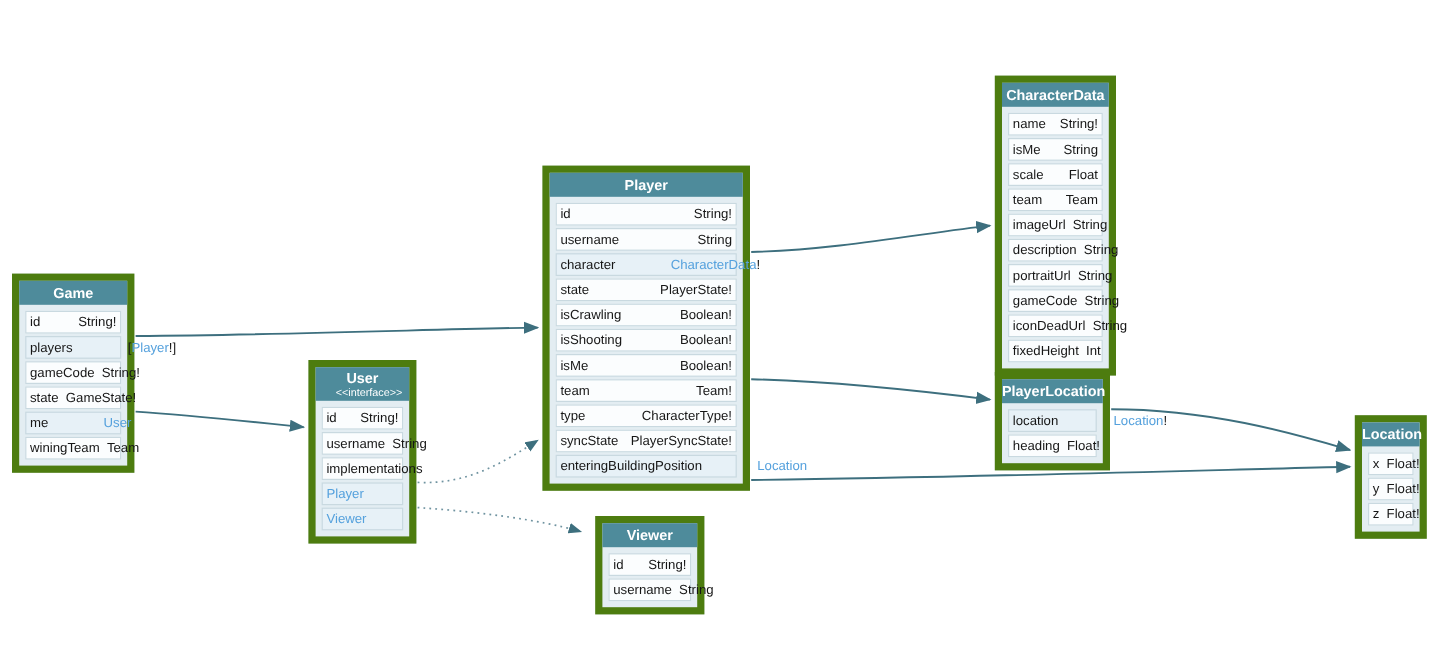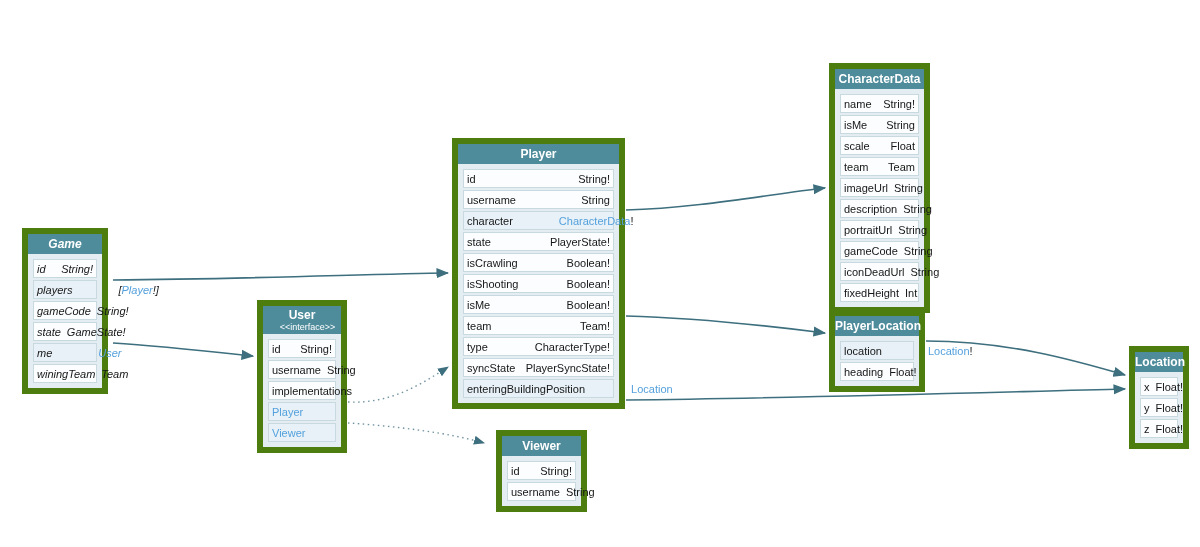--- a/index.html
+++ b/index.html
@@ -59,21 +59,21 @@
       </defs>
       <path d="M 113,280 C 250,279 370,274 448,273" fill="none" stroke="#3d6f7e" stroke-width="1.6" marker-end="url(#arrow-solid)"></path>
       <path d="M 113,343 C 160,346 215,352 253,356" fill="none" stroke="#3d6f7e" stroke-width="1.6" marker-end="url(#arrow-solid)"></path>
       <path d="M 626,210 C 700,208 770,194 825,188" fill="none" stroke="#3d6f7e" stroke-width="1.6" marker-end="url(#arrow-solid)"></path>
       <path d="M 626,316 C 700,318 770,326 825,333" fill="none" stroke="#3d6f7e" stroke-width="1.6" marker-end="url(#arrow-solid)"></path>
       <path d="M 926,341 C 1010,341 1080,362 1125,375" fill="none" stroke="#3d6f7e" stroke-width="1.6" marker-end="url(#arrow-solid)"></path>
       <path d="M 626,400 C 800,398 1000,392 1125,389" fill="none" stroke="#3d6f7e" stroke-width="1.6" marker-end="url(#arrow-solid)"></path>
       <path d="M 348,402 C 390,404 420,385 448,367" fill="none" stroke="#6f93a0" stroke-width="1.4" stroke-dasharray="1.5 3.5" marker-end="url(#arrow-dotted)"></path>
       <path d="M 348,423 C 395,426 450,433 484,443" fill="none" stroke="#6f93a0" stroke-width="1.4" stroke-dasharray="1.5 3.5" marker-end="url(#arrow-dotted)"></path>
     </svg>
-<div class="table" style="left: 22px; top: 228px; width: 86px; font-style: italic;">
+<div class="table" style="left: 10px; top: 228px; width: 102px;">
       <div class="thead" style="background: rgb(78, 139, 155);">
         <div class="ttl">Game</div>
       </div>
       <div class="tbody">
         <div class="row">
           <span class="fname">id</span>
           <span class="ftype">String!</span>
         </div>
         <div class="row tint">
           <span class="fname">players</span>

